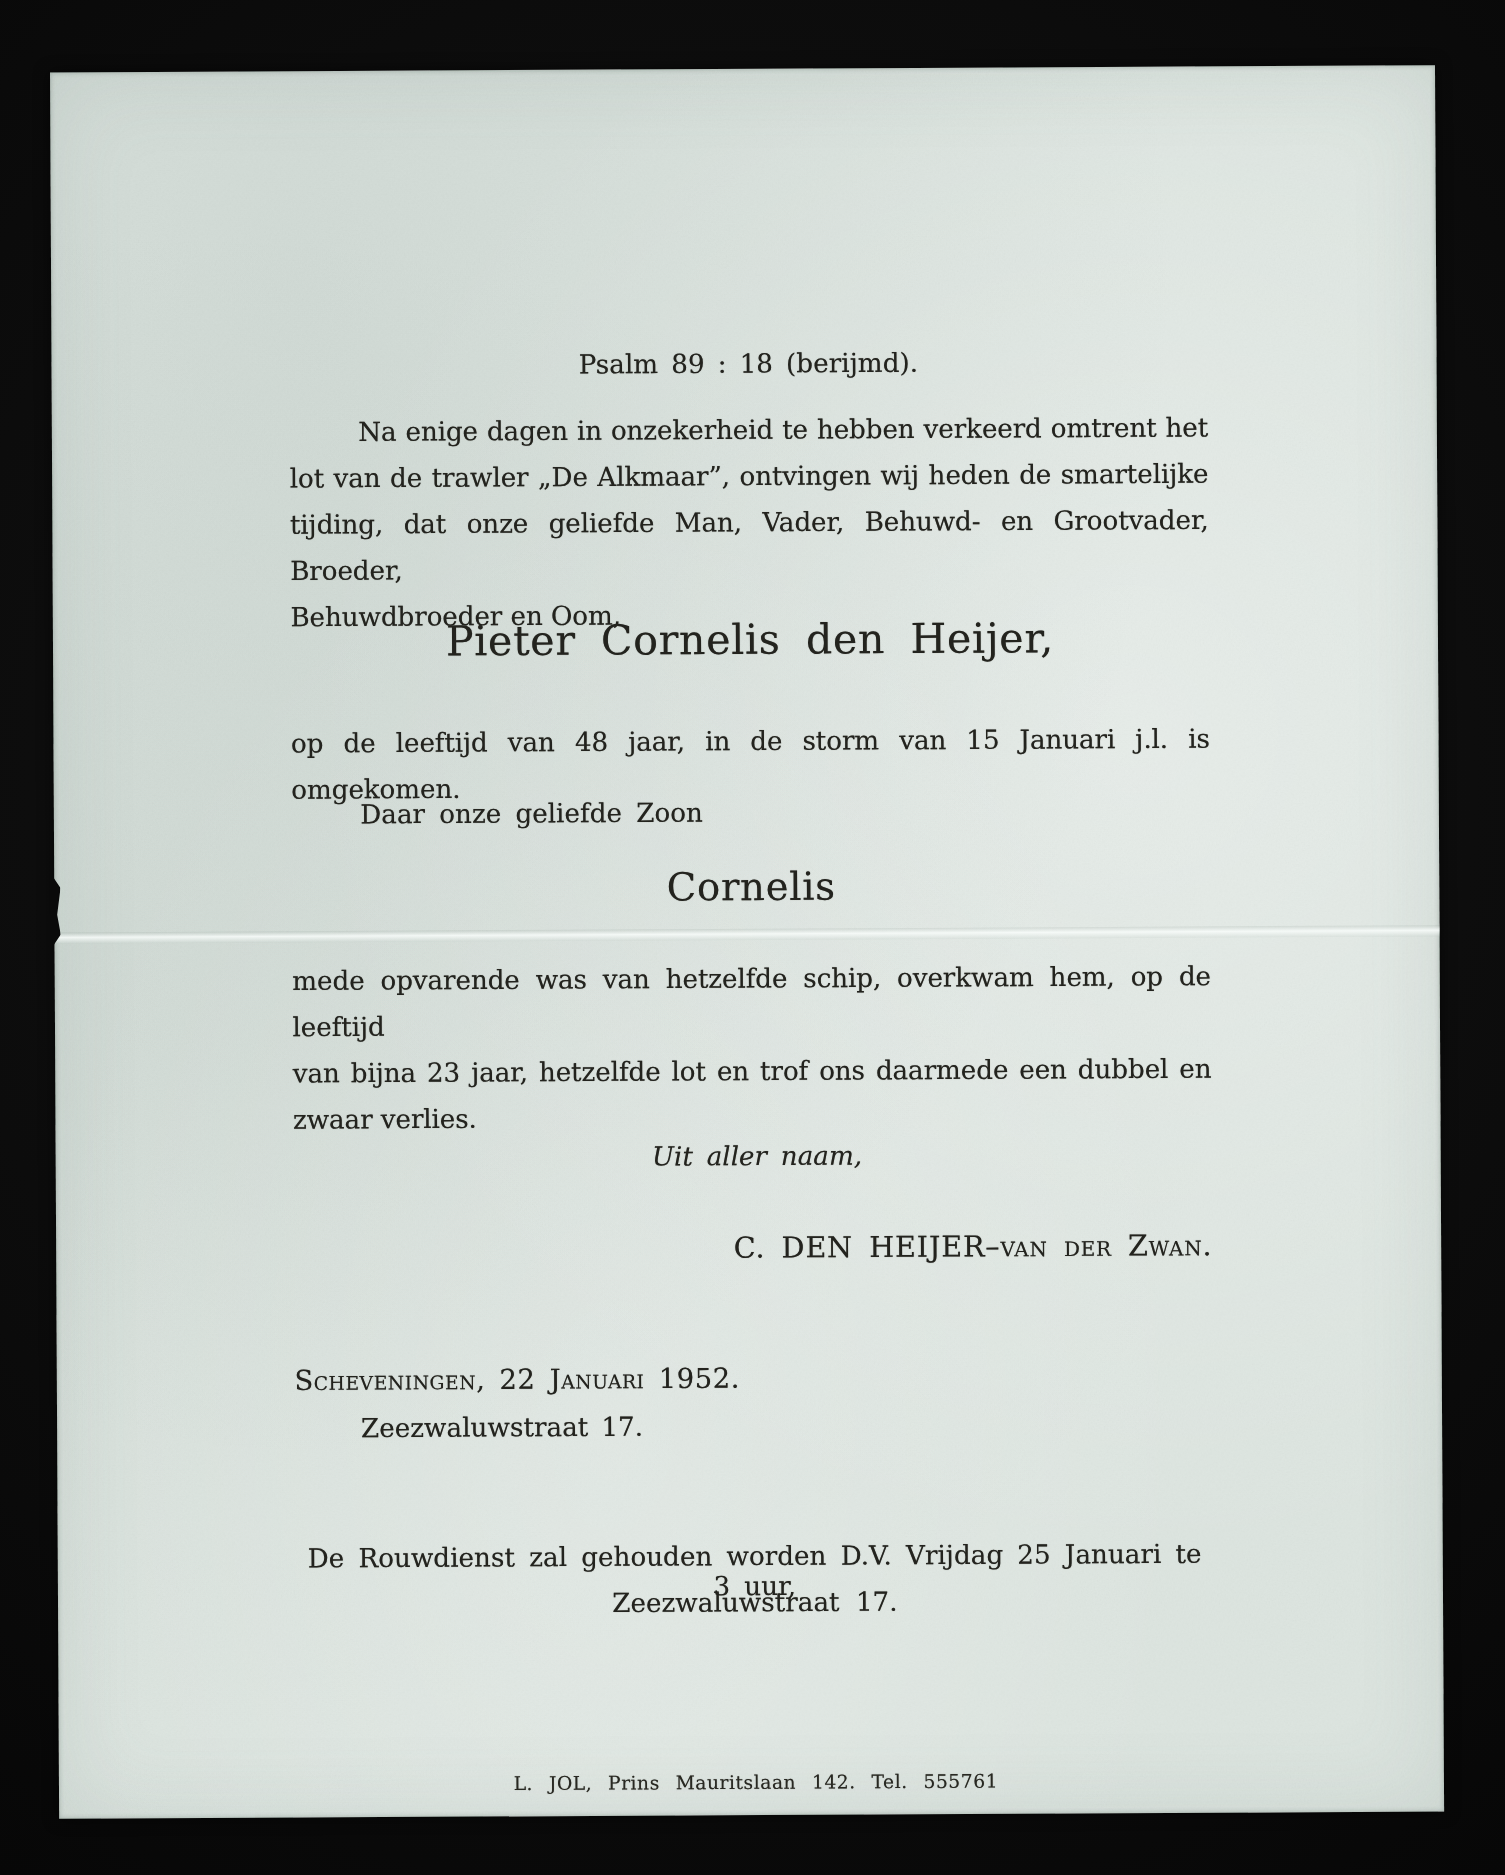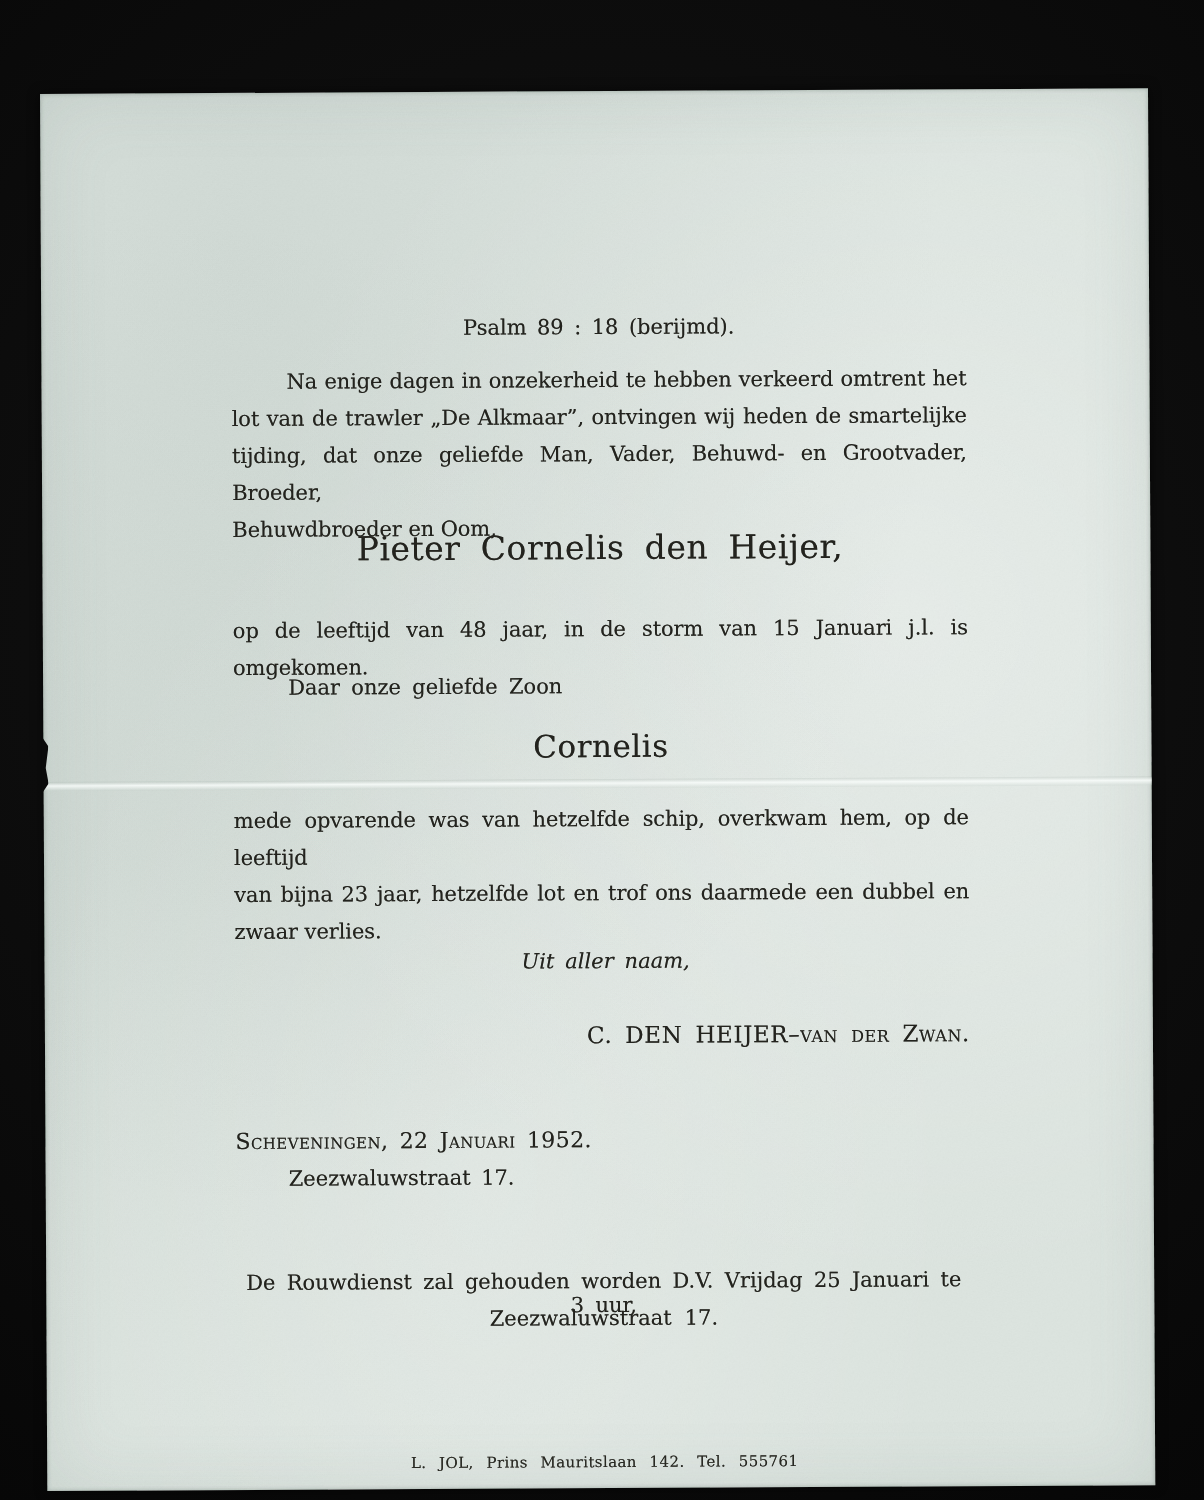--- a/index.html
+++ b/index.html
@@ -1,21 +1,21 @@
 <!DOCTYPE html>
 <html><head>
 <meta charset="utf-8">
 <style>
   * { margin: 0; padding: 0; box-sizing: border-box; }
   html, body { width: 1204px; height: 1500px; overflow: hidden; }
   body {
     background: radial-gradient(circle at 50% 42%, #141414 0%, #0b0b0b 70%, #070707 100%);
     font-family: "DejaVu Serif", "Liberation Serif", serif;
   }
-  .stage { position: relative; width: 1204px; height: 1256px; margin-top: 36px; }
+  .stage { position: relative; width: 1204px; height: 1256px; }
 
   .paper {
     position: absolute;
     left: 40px; top: 58px;
     width: 1108px; height: 1397px;
     transform: rotate(-0.3deg);
     transform-origin: top left;
     background:
       radial-gradient(ellipse at 18% 12%, rgba(110,130,125,0.10), transparent 55%),
       radial-gradient(ellipse at 78% 38%, rgba(255,255,255,0.30), transparent 55%),

